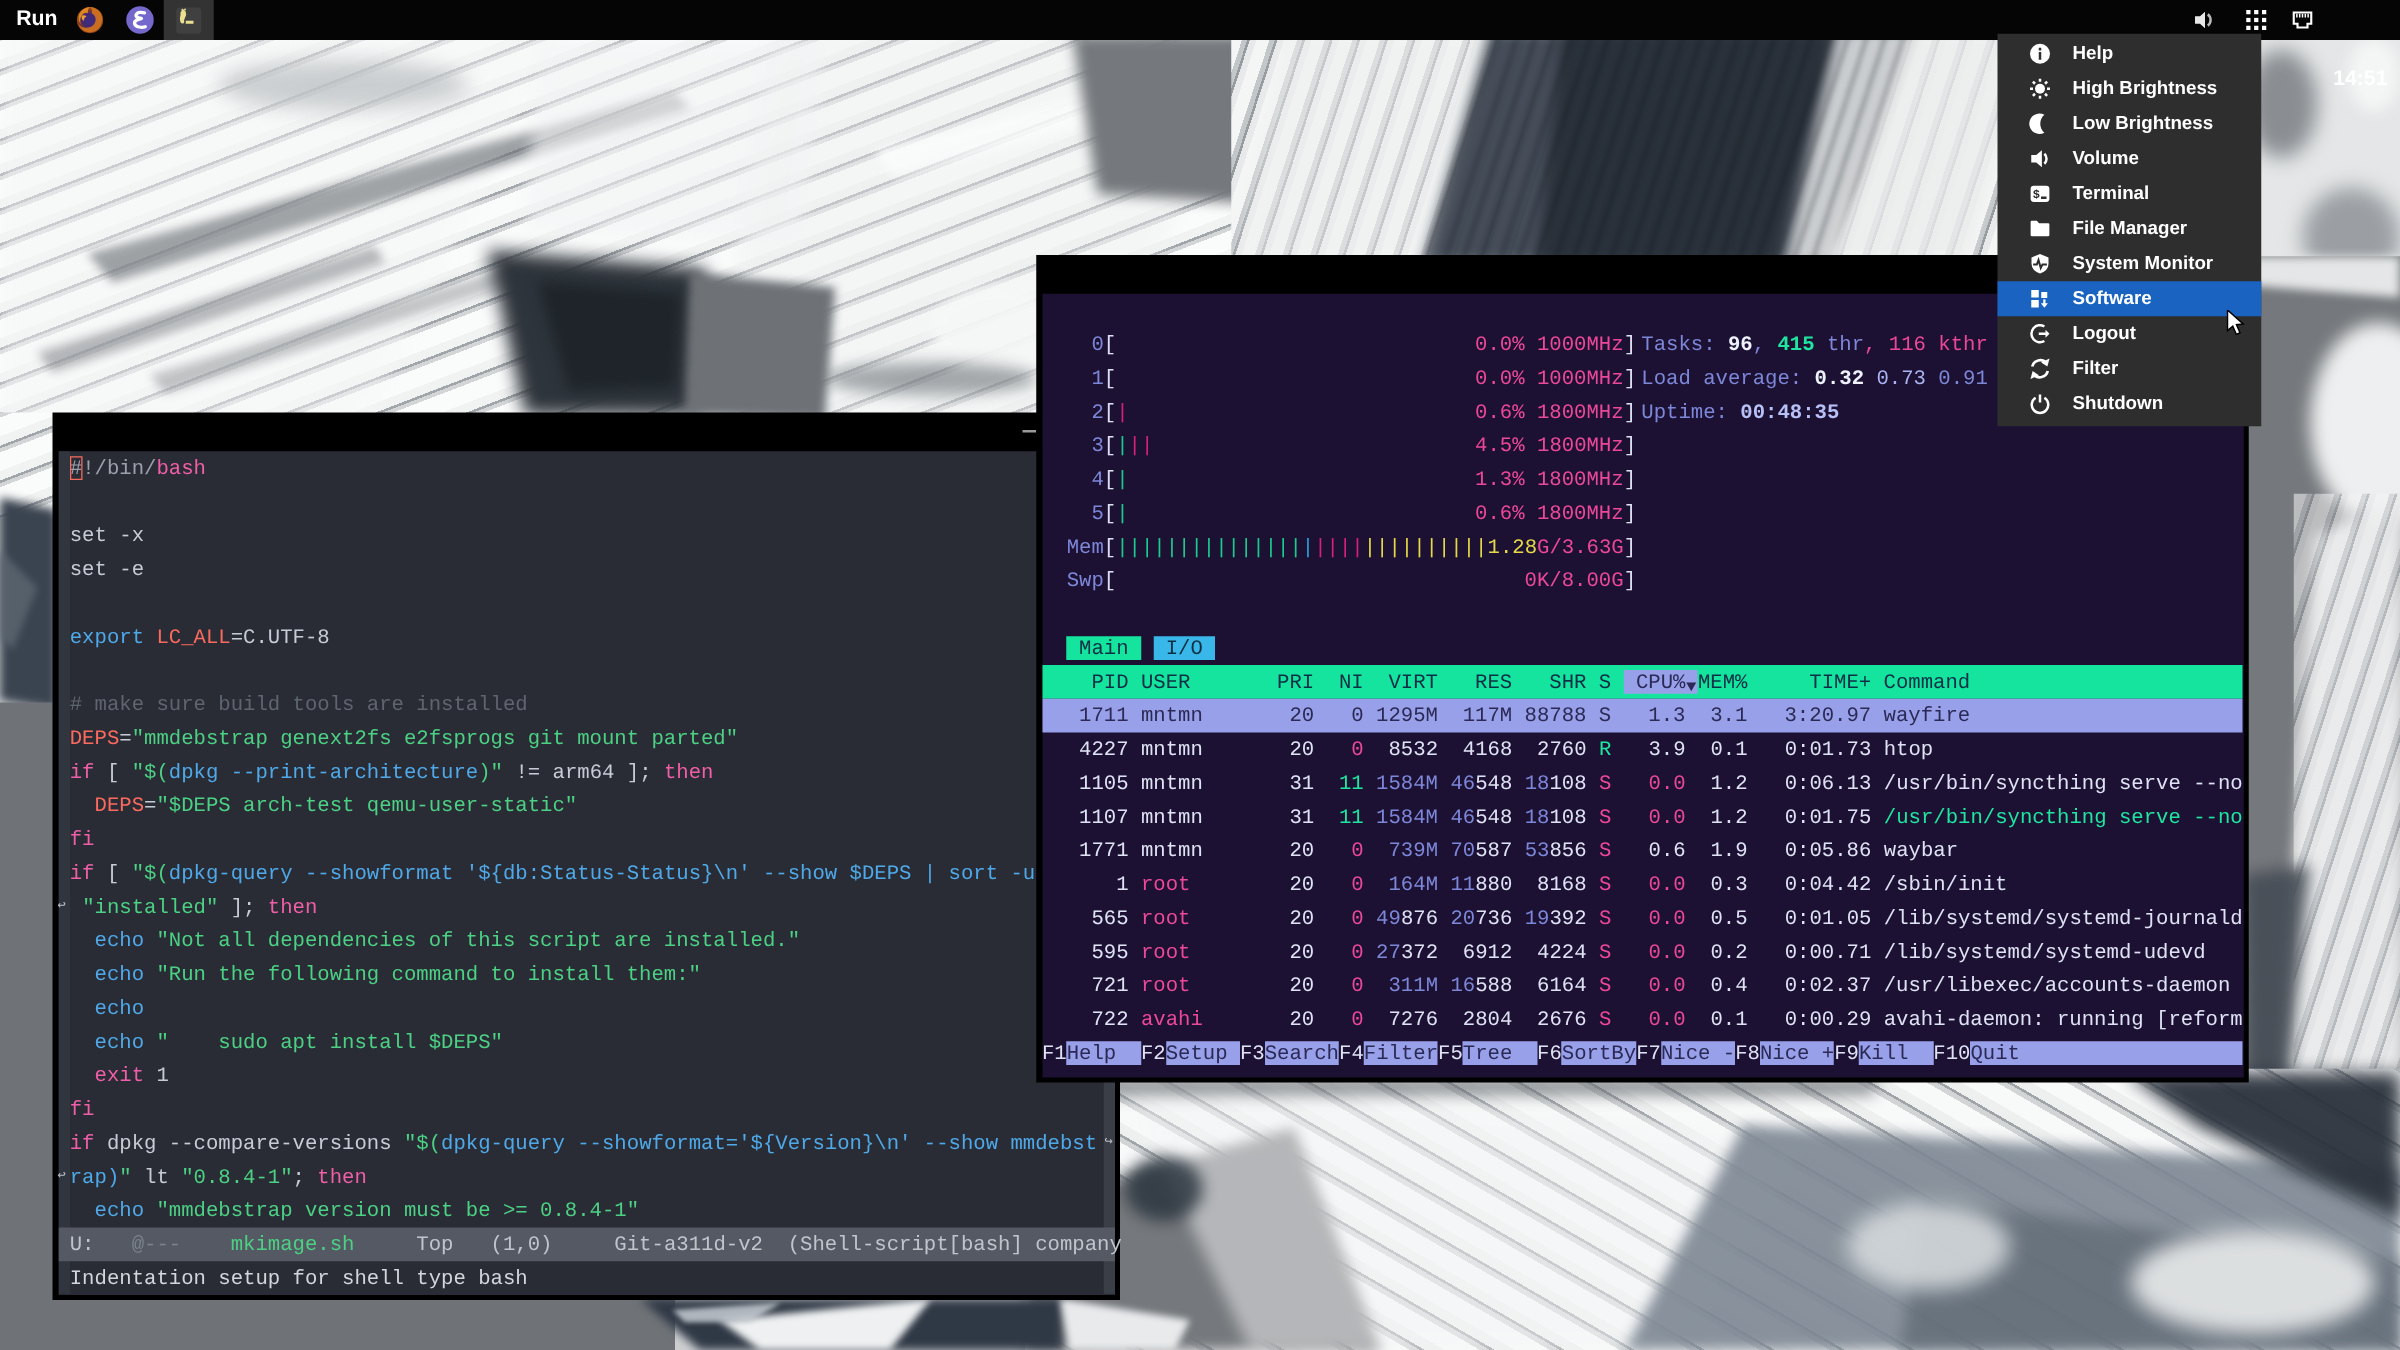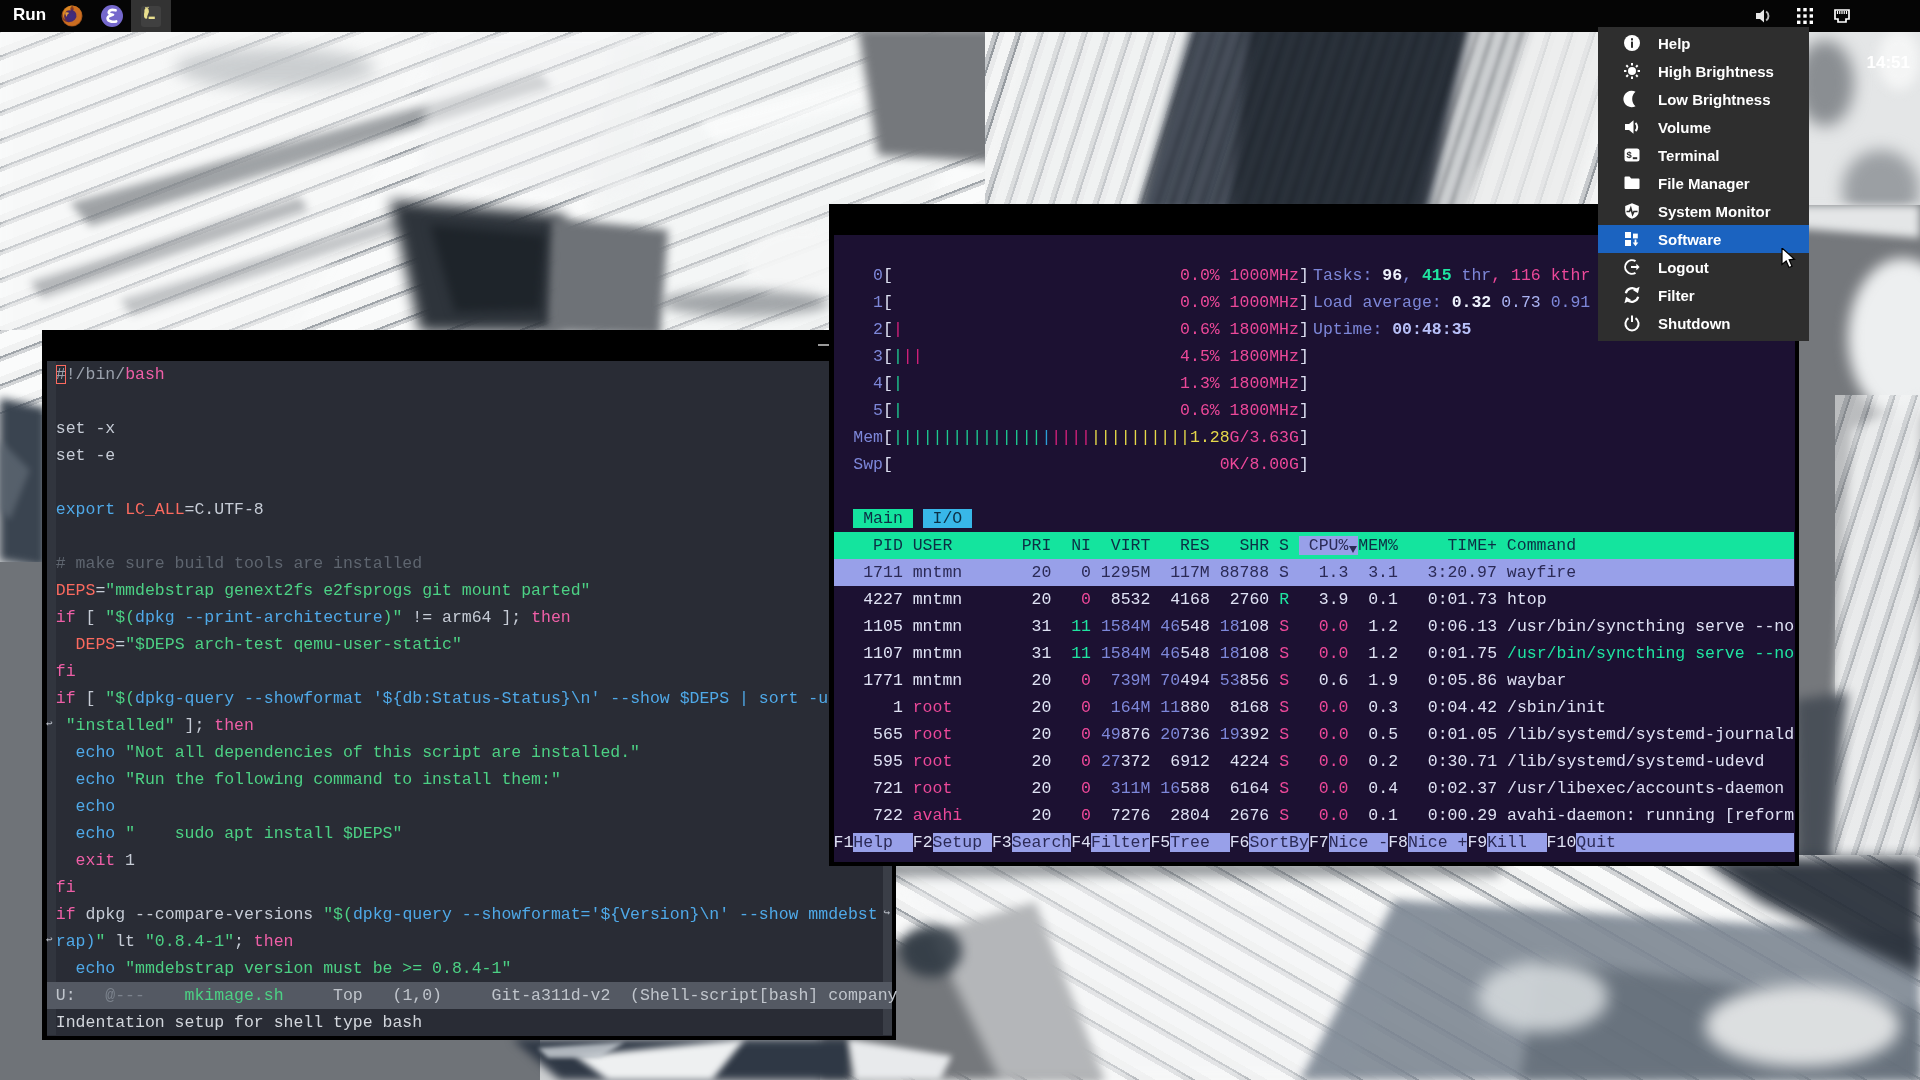--- a/index.html
+++ b/index.html
@@ -289,24 +289,24 @@
 <pre class="tl" style="top:451.0px"><i class="pw">  Swp</i><i class="br">[</i>                                 <i class="dm">0K/8.00G</i><i class="br">]</i></pre>
 <pre class="tl" style="top:262.0px;left:1313px"><i class="pw">Tasks: </i><b class="bw">96</b><i class="pw">, </i><b class="bgn">415</b><i class="pw"> thr</i><i class="dm">, 116 kthr</i></pre>
 <pre class="tl" style="top:289.0px;left:1313px"><i class="pw">Load average: </i><b class="bw">0.32 </b><i class="pw2">0.73 </i><i class="pw">0.91</i></pre>
 <pre class="tl" style="top:316.0px;left:1313px"><i class="pw">Uptime: </i><b class="pw3">00:48:35</b></pre>
 <pre class="tl" style="top:505.0px">  <i class="tabg"> Main </i> <i class="tabc"> I/O </i></pre>
 <pre class="tl hdr" style="top:532.0px">    PID USER       PRI  NI  VIRT   RES   SHR S <i class="sortcol"> CPU% <s class="tri"></s></i>MEM%     TIME+ Command</pre>
 <pre class="tl sel" style="top:559.0px">   1711 mntmn       20   0 1295M  117M 88788 S   1.3  3.1   3:20.97 wayfire</pre>
 <pre class="tl" style="top:586.0px"><i class="wt">   4227</i> <i class="wt">mntmn</i>    <i class="wt">   20</i>   <i class="dm">0</i>  <i class="wt">8532</i>  <i class="wt">4168</i>  <i class="wt">2760</i> <i class="gn">R</i>   <i class="wt">3.9</i>  <i class="wt">0.1</i>   <i class="wt">0:01.73</i> <i class="wt">htop</i></pre>
 <pre class="tl" style="top:613.0px"><i class="wt">   1105</i> <i class="wt">mntmn</i>    <i class="wt">   31</i>  <i class="gn">11</i> <i class="pw">1584M</i> <i class="pw">46</i><i class="wt">548</i> <i class="pw">18</i><i class="wt">108</i> <i class="dm">S</i>   <i class="dm">0.0</i>  <i class="wt">1.2</i>   <i class="wt">0:06.13</i> <i class="wt">/usr/bin/syncthing serve --no</i></pre>
 <pre class="tl" style="top:640.0px"><i class="wt">   1107</i> <i class="wt">mntmn</i>    <i class="wt">   31</i>  <i class="gn">11</i> <i class="pw">1584M</i> <i class="pw">46</i><i class="wt">548</i> <i class="pw">18</i><i class="wt">108</i> <i class="dm">S</i>   <i class="dm">0.0</i>  <i class="wt">1.2</i>   <i class="wt">0:01.75</i> <i class="gn">/usr/bin/syncthing serve --no</i></pre>
-<pre class="tl" style="top:667.0px"><i class="wt">   1771</i> <i class="wt">mntmn</i>    <i class="wt">   20</i>   <i class="dm">0</i>  <i class="pw">739M</i> <i class="pw">70</i><i class="wt">494</i> <i class="pw">53</i><i class="wt">856</i> <i class="dm">S</i>   <i class="wt">0.6</i>  <i class="wt">1.9</i>   <i class="wt">0:05.86</i> <i class="wt">waybar</i></pre>
+<pre class="tl" style="top:667.0px"><i class="wt">   1771</i> <i class="wt">mntmn</i>    <i class="wt">   20</i>   <i class="dm">0</i>  <i class="pw">739M</i> <i class="pw">70</i><i class="wt">587</i> <i class="pw">53</i><i class="wt">856</i> <i class="dm">S</i>   <i class="wt">0.6</i>  <i class="wt">1.9</i>   <i class="wt">0:05.86</i> <i class="wt">waybar</i></pre>
 <pre class="tl" style="top:694.0px"><i class="wt">      1</i> <i class="dm">root</i>     <i class="wt">   20</i>   <i class="dm">0</i>  <i class="pw">164M</i> <i class="pw">11</i><i class="wt">880</i>  <i class="wt">8168</i> <i class="dm">S</i>   <i class="dm">0.0</i>  <i class="wt">0.3</i>   <i class="wt">0:04.42</i> <i class="wt">/sbin/init</i></pre>
 <pre class="tl" style="top:721.0px"><i class="wt">    565</i> <i class="dm">root</i>     <i class="wt">   20</i>   <i class="dm">0</i> <i class="pw">49</i><i class="wt">876</i> <i class="pw">20</i><i class="wt">736</i> <i class="pw">19</i><i class="wt">392</i> <i class="dm">S</i>   <i class="dm">0.0</i>  <i class="wt">0.5</i>   <i class="wt">0:01.05</i> <i class="wt">/lib/systemd/systemd-journald</i></pre>
-<pre class="tl" style="top:748.0px"><i class="wt">    595</i> <i class="dm">root</i>     <i class="wt">   20</i>   <i class="dm">0</i> <i class="pw">27</i><i class="wt">372</i>  <i class="wt">6912</i>  <i class="wt">4224</i> <i class="dm">S</i>   <i class="dm">0.0</i>  <i class="wt">0.2</i>   <i class="wt">0:30.71</i> <i class="wt">/lib/systemd/systemd-udevd</i></pre>
+<pre class="tl" style="top:748.0px"><i class="wt">    595</i> <i class="dm">root</i>     <i class="wt">   20</i>   <i class="dm">0</i> <i class="pw">27</i><i class="wt">372</i>  <i class="wt">6912</i>  <i class="wt">4224</i> <i class="dm">S</i>   <i class="dm">0.0</i>  <i class="wt">0.2</i>   <i class="wt">0:00.71</i> <i class="wt">/lib/systemd/systemd-udevd</i></pre>
 <pre class="tl" style="top:775.0px"><i class="wt">    721</i> <i class="dm">root</i>     <i class="wt">   20</i>   <i class="dm">0</i>  <i class="pw">311M</i> <i class="pw">16</i><i class="wt">588</i>  <i class="wt">6164</i> <i class="dm">S</i>   <i class="dm">0.0</i>  <i class="wt">0.4</i>   <i class="wt">0:02.37</i> <i class="wt">/usr/libexec/accounts-daemon</i></pre>
 <pre class="tl" style="top:802.0px"><i class="wt">    722</i> <i class="dm">avahi</i>    <i class="wt">   20</i>   <i class="dm">0</i>  <i class="wt">7276</i>  <i class="wt">2804</i>  <i class="wt">2676</i> <i class="dm">S</i>   <i class="dm">0.0</i>  <i class="wt">0.1</i>   <i class="wt">0:00.29</i> <i class="wt">avahi-daemon: running [reform</i></pre>
 <pre class="tl" style="top:829.0px"><i class="wt">F1</i><i class="fbtn">Help  </i><i class="wt">F2</i><i class="fbtn">Setup </i><i class="wt">F3</i><i class="fbtn">Search</i><i class="wt">F4</i><i class="fbtn">Filter</i><i class="wt">F5</i><i class="fbtn">Tree  </i><i class="wt">F6</i><i class="fbtn">SortBy</i><i class="wt">F7</i><i class="fbtn">Nice -</i><i class="wt">F8</i><i class="fbtn">Nice +</i><i class="wt">F9</i><i class="fbtn">Kill  </i><i class="wt">F10</i><i class="fbtn">Quit</i><i class="fbtn">                  </i></pre>
 <div id="menu">
 <div class="mi" style="top:2.4px">
       <svg class="micon" viewBox="0 0 18 18">
         <circle cx="9" cy="9" r="8" fill="#fff"></circle>
         <rect x="8" y="7.6" width="2" height="6.2" fill="#2e2e2e"></rect>
         <rect x="8" y="4.2" width="2" height="2.2" fill="#2e2e2e"></rect>
       </svg>

